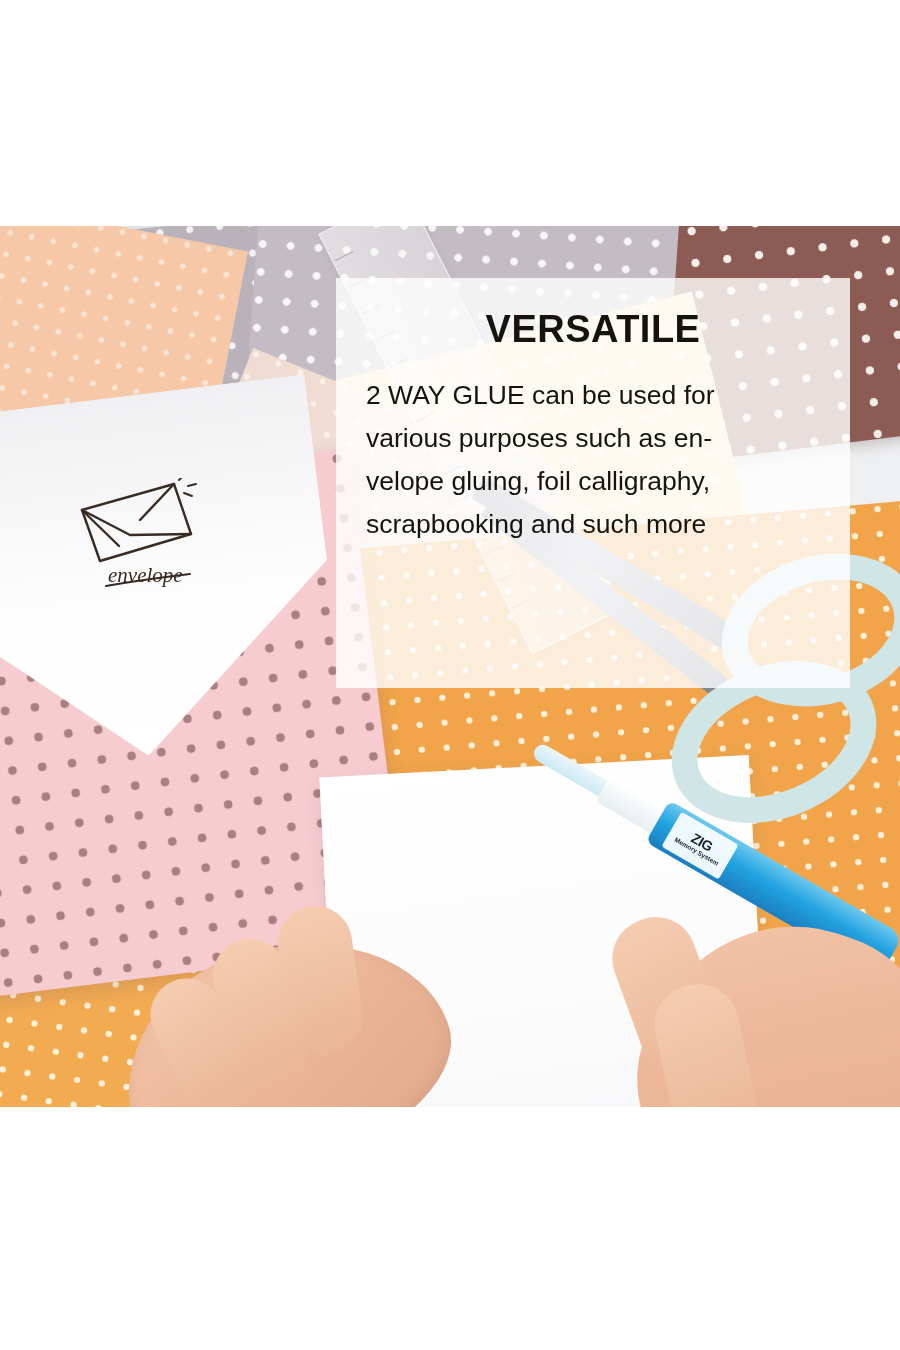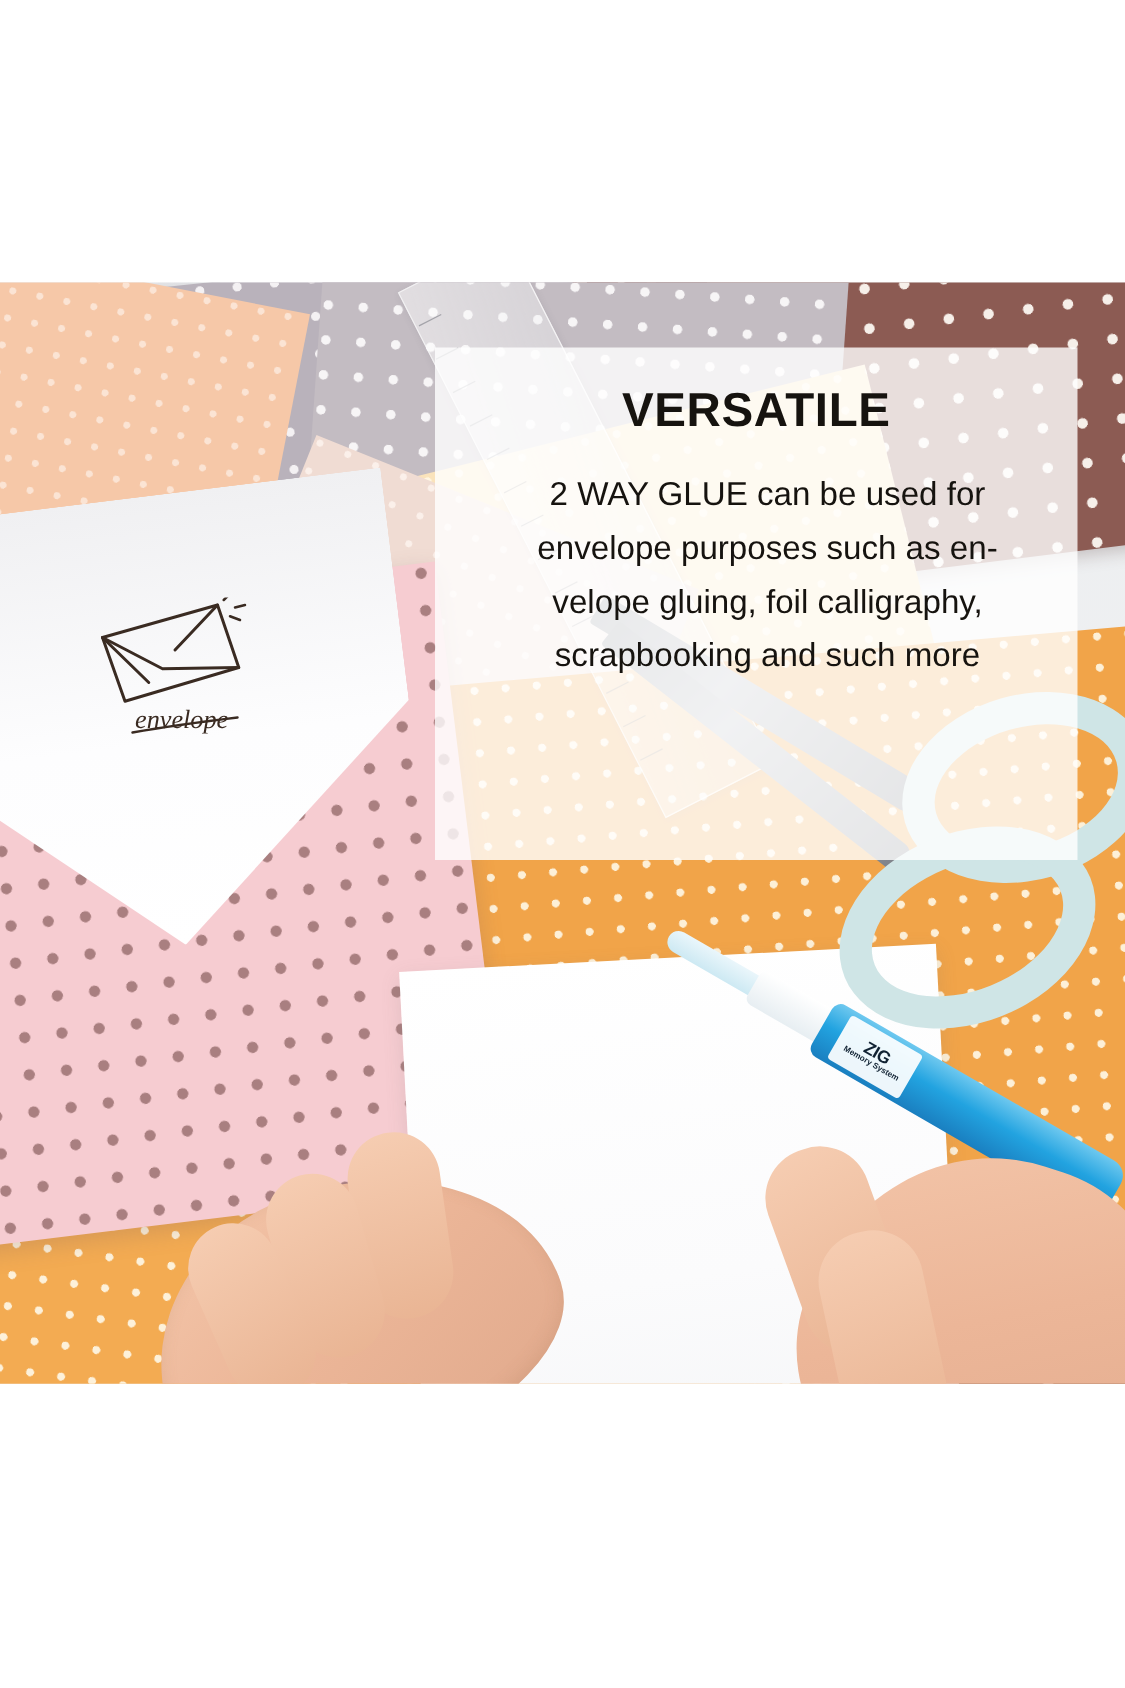--- a/index.html
+++ b/index.html
@@ -271,21 +271,21 @@
   .hand-right {
     left: 640px; top: 700px;
     width: 300px; height: 300px;
     transform: rotate(18deg);
     border-radius: 50% 45% 45% 55% / 55% 50% 50% 45%;
   }
 
   
   .overlay {
     position: absolute;
-    left: 348px;
+    left: 336px;
     top: 278px;
     width: 514px;
     height: 410px;
     background: rgba(255,255,255,.80);
   }
   .overlay-title {
     position: absolute;
     left: 0; right: 0;
     top: 30px;
     text-align: center;
@@ -298,21 +298,20 @@
   .overlay-body {
     position: absolute;
     left: 30px;
     right: 12px;
     top: 96px;
     font-size: 26.5px;
     line-height: 1.62;
     color: #16130f;
     font-family: "Liberation Sans", sans-serif;
     font-weight: 400;
-    text-align: center;
   }
   .overlay-body .line { display: block; white-space: nowrap; }
 
   
   .doodle {
     position: absolute;
     left: 78px; top: 252px;
     width: 124px; height: 110px;
   }
   .doodle svg { display: block; }
@@ -409,19 +408,19 @@
         <path d="M28 108 Q62 102 112 96" fill="none" stroke="#3a2b22" stroke-width="2" stroke-linecap="round"></path>
       </svg>
     </div>
 
   </div>
 
   <div class="overlay">
     <div class="overlay-title">VERSATILE</div>
     <div class="overlay-body">
       <span class="line">2 WAY GLUE can be used for</span>
-      <span class="line">envelope purposes such as en-</span>
+      <span class="line">various purposes such as en-</span>
       <span class="line">velope gluing, foil calligraphy,</span>
       <span class="line">scrapbooking and such more</span>
     </div>
   </div>
 
 </div>
 
 </body></html>

